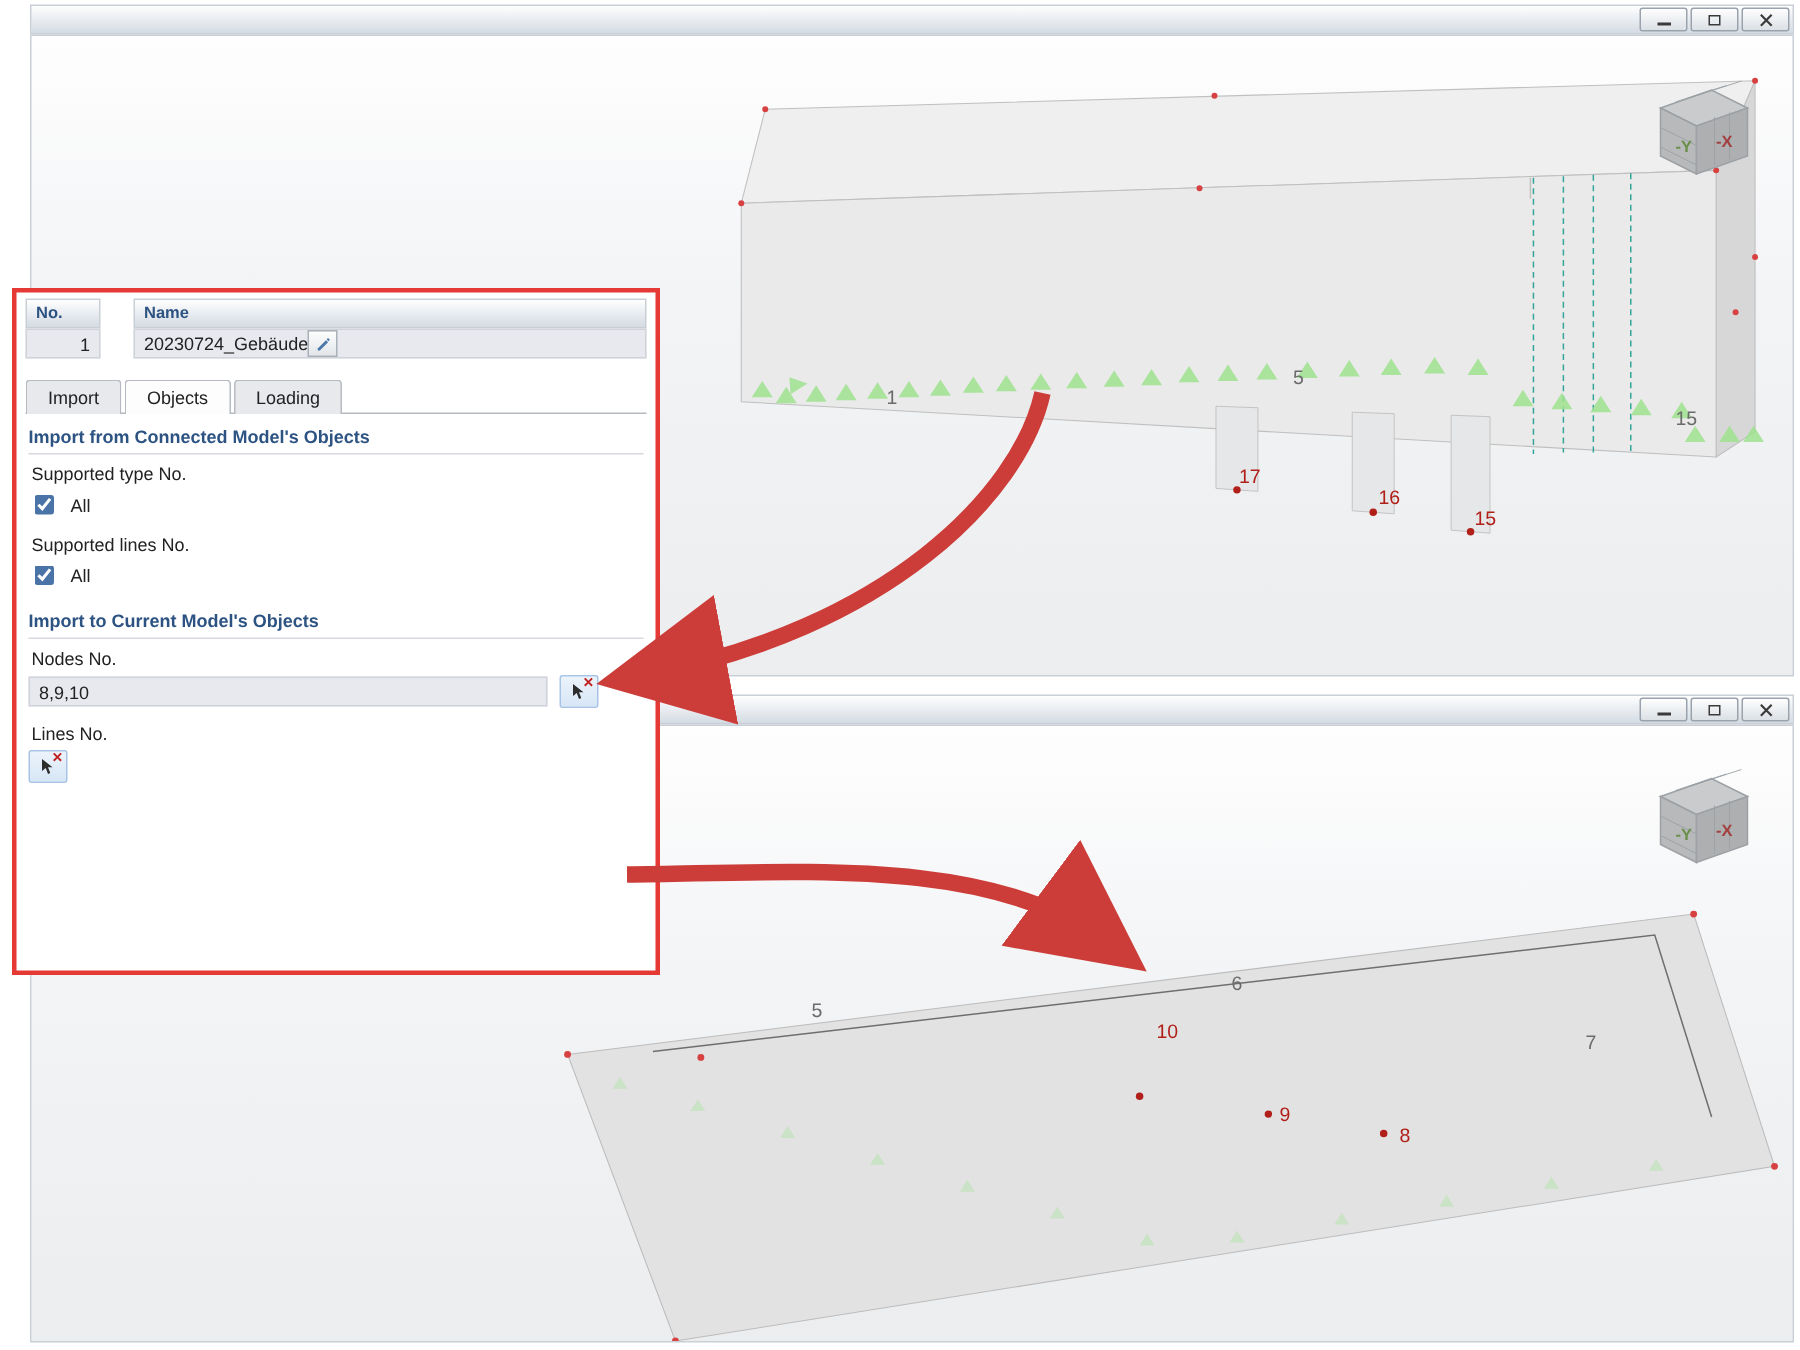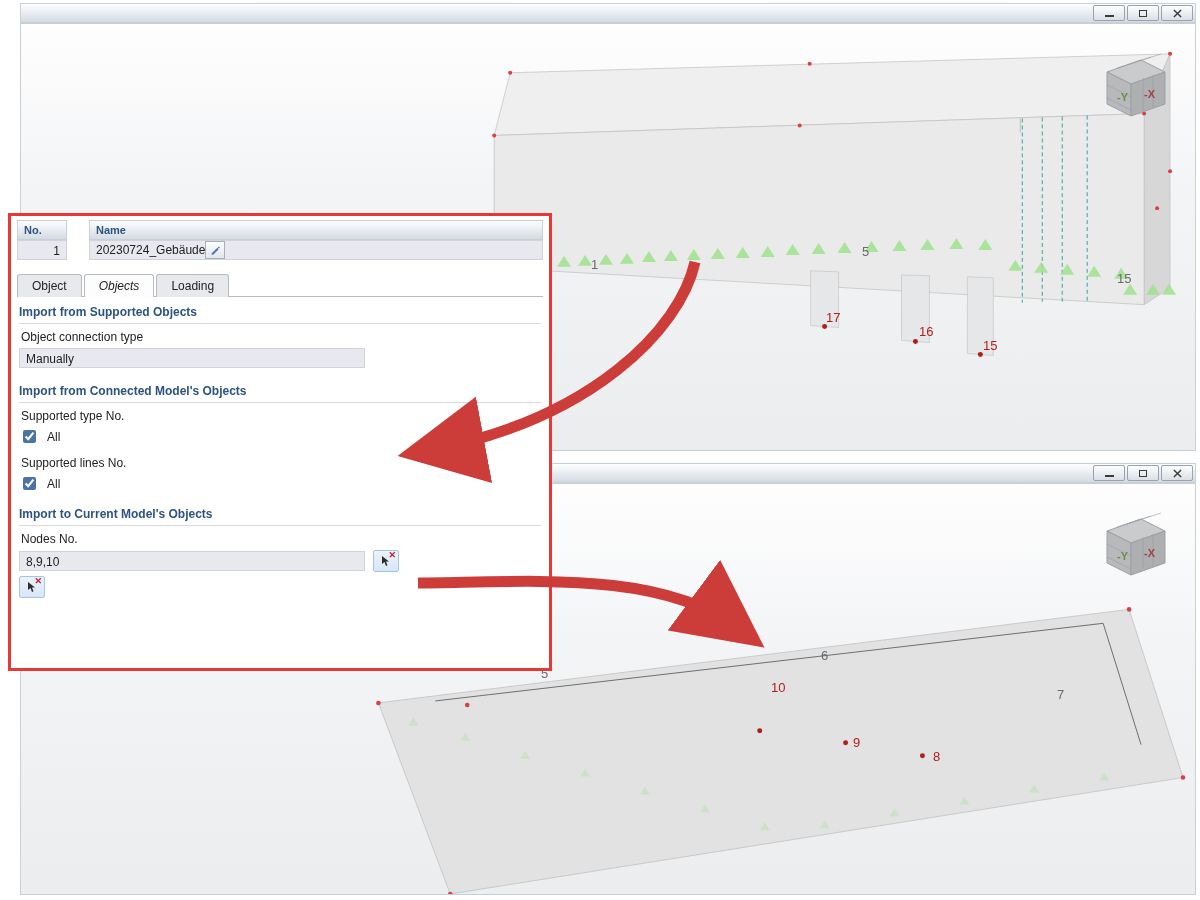--- a/index.html
+++ b/index.html
@@ -34,22 +34,22 @@
   .winbtn.max::before{content:"";width:8px;height:7px;border:1.5px solid #3a3a3a;box-sizing:border-box;display:block;}
   .winbtn.close svg{width:9px;height:9px;}
   
   .viewport{
     position:absolute;border:1px solid var(--panel-border);
     background:linear-gradient(#fefefe,#f3f4f6 40%,#ecedef);
     box-sizing:border-box;overflow:hidden;
   }
   
   .prop-panel{
-    position:absolute;left:8px;top:192px;width:544px;height:458px;
-    border:3px solid var(--red-highlight);box-sizing:border-box;background:#fff;margin-top:21px;
+    position:absolute;left:8px;top:192px;width:432px;height:458px;
+    border:3px solid var(--red-highlight);box-sizing:border-box;background:#fff;
   }
   .prop-inner{position:absolute;inset:0;}
   .no-name-row{
     display:flex;gap:6px;padding:4px 6px 0 6px;
   }
   .col-no{width:50px;}
   .col-name{flex:1;padding-left:16px;}
   .hdr{
     height:18px;border:1px solid var(--panel-border);
     background:linear-gradient(var(--header-grad-top),var(--header-grad-bot));
@@ -73,21 +73,21 @@
     position:relative;
   }
   .tabs::after{
     content:"";position:absolute;left:6px;right:6px;bottom:0;height:1px;background:var(--tab-border);
   }
   .tab{
     height:22px;padding:0 14px;display:flex;align-items:center;
     border:1px solid var(--tab-border);border-bottom:none;border-radius:3px 3px 0 0;
     background:var(--tab-inactive);margin-right:2px;position:relative;z-index:1;font-size:12px;
   }
-  .tab.active{background:var(--tab-active);z-index:2;font-style:italic;}
+  .tab.active{background:var(--tab-active);z-index:2;}
   .section{
     padding:6px 8px 2px 8px;
   }
   .section-title{
     color:var(--section-title);font-weight:600;font-size:12px;
     border-bottom:1px solid #d6dade;padding:2px 0 4px 0;margin-bottom:4px;
   }
   .form-label{font-size:12px;color:#222;padding:2px 0 2px 2px;}
   .readonly-field{
     height:20px;border:1px solid var(--field-border);background:var(--field-bg);
@@ -292,30 +292,25 @@
             <svg viewBox="0 0 12 12" width="11" height="11">
                 <path d="M2 9 L8 3 L9.5 4.5 L3.5 10.5 L2 10.5 Z" fill="#4a77a8"></path>
                 <path d="M9 2 l1.3 1.3" stroke="#4a77a8" stroke-width="1.4"></path>
               </svg>
           </span>
         </div>
       </div>
     </div>
 
     <div class="tabs">
-      <div class="tab">Object</div>
+      <div class="tab">Import</div>
       <div class="tab active">Objects</div>
       <div class="tab">Loading</div>
     </div>
 
-    <div class="section">
-      <div class="section-title">Import from Supported Objects</div>
-      <div class="form-label">Object connection type</div>
-      <div class="readonly-field readonly-short">Manually</div>
-    </div>
 
     <div class="section">
       <div class="section-title">Import from Connected Model's Objects</div>
 
       <div class="form-label">Supported type No.</div>
       <div class="field-row">
         <input type="checkbox" class="chk" checked="" style="">
         <span>All</span>
       </div>
 
@@ -333,20 +328,21 @@
       <div class="field-row">
         <div class="readonly-field" style="margin:0;">8,9,10</div>
         <div class="pick-btn">
           <svg viewBox="0 0 14 14">
               <path d="M3 2 L3 10 L5.5 8 L7 12 L8.5 11.3 L7 7.5 L10 7.5 Z" fill="#2d2d2d"></path>
             </svg>
           <span class="pick-x">✕</span>
         </div>
       </div>
 
+      <div class="form-label" style="margin-top:8px;">Lines No.</div>
       <div class="field-row">
         <div class="pick-btn">
           <svg viewBox="0 0 14 14">
               <path d="M3 2 L3 10 L5.5 8 L7 12 L8.5 11.3 L7 7.5 L10 7.5 Z" fill="#2d2d2d"></path>
             </svg>
           <span class="pick-x">✕</span>
         </div>
       </div>
     </div>
   </div>

